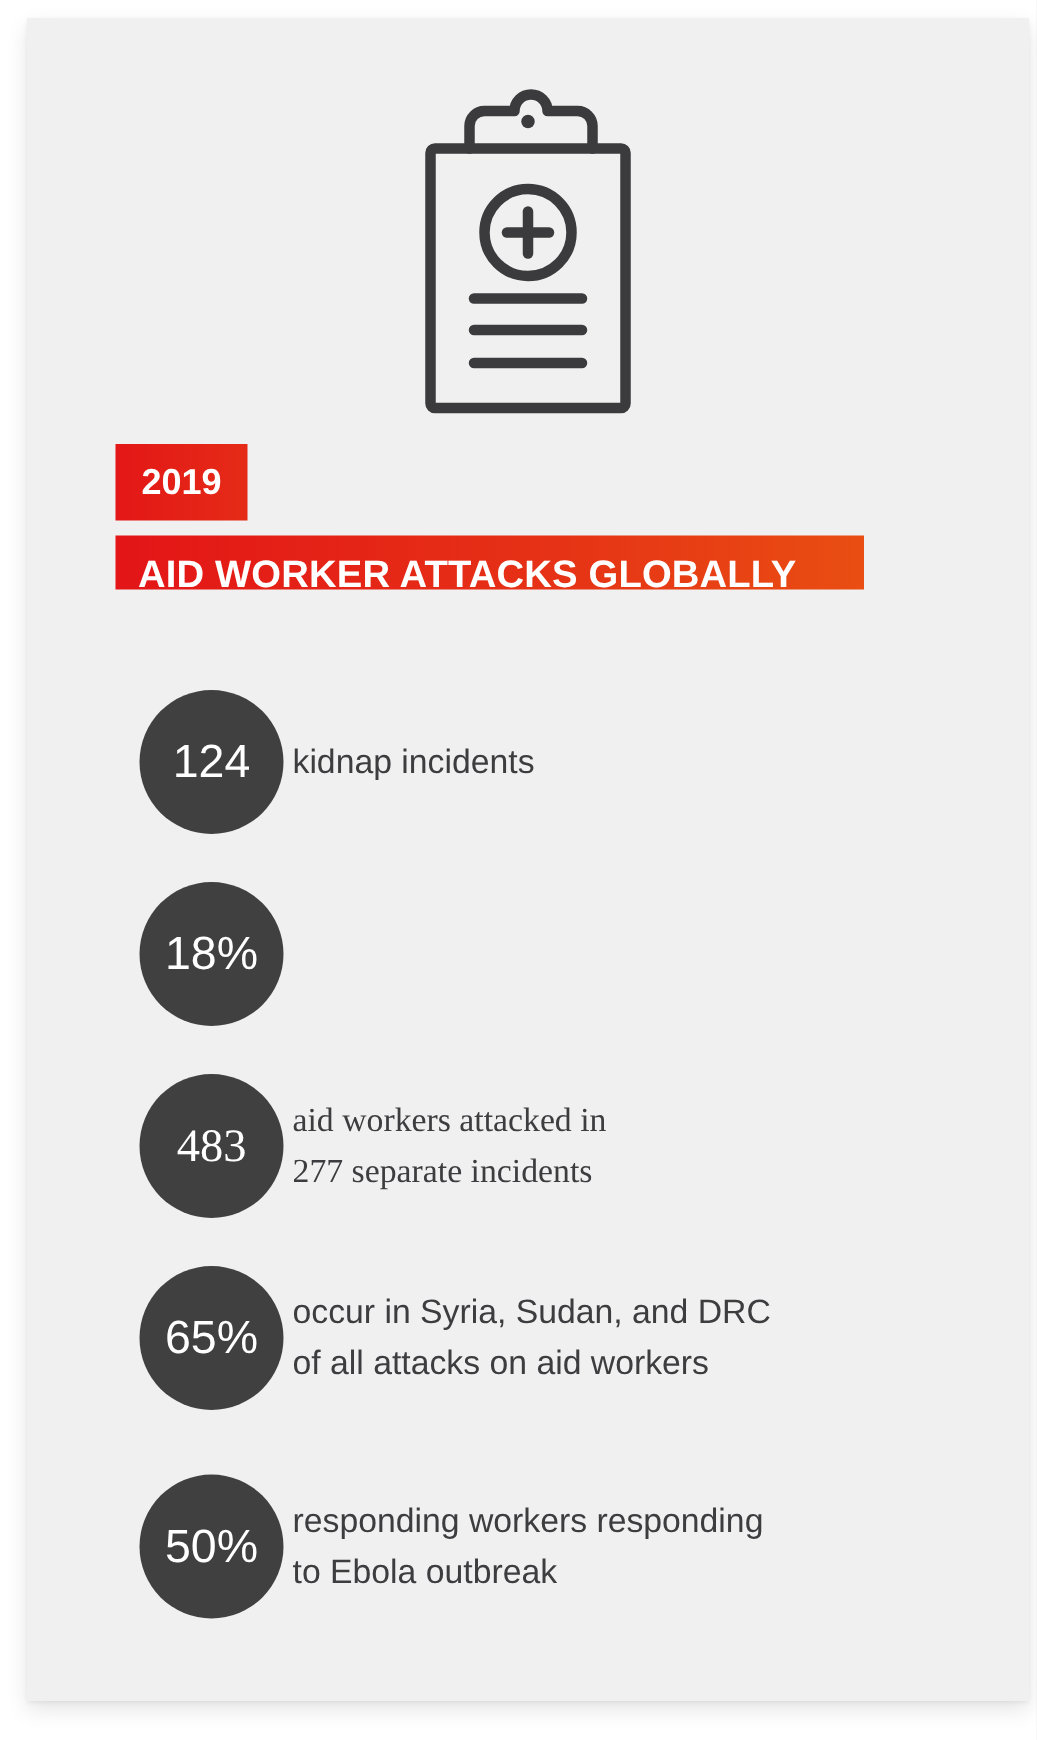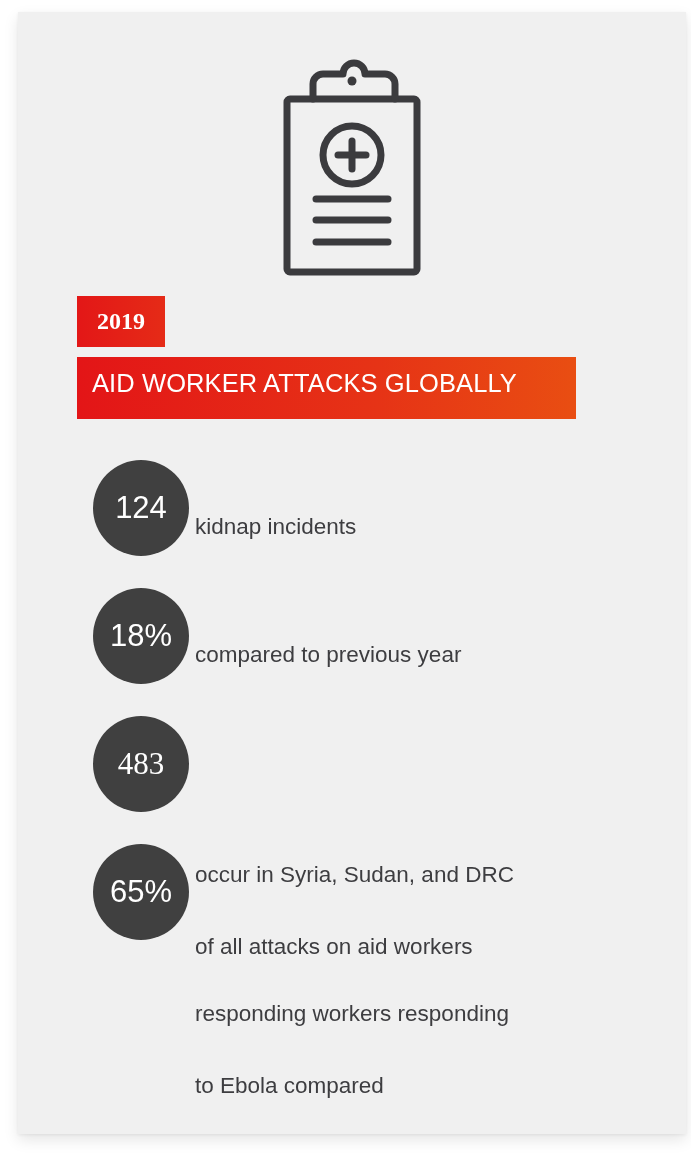--- a/index.html
+++ b/index.html
@@ -2,28 +2,28 @@
 <html><head>
 <meta charset="utf-8">
 <style>
   html, body { margin:0; padding:0; }
   body { width:691px; height:1160px; background:#ffffff; position:relative; overflow:hidden;
     font-family:"Liberation Sans", sans-serif; }
   .card { position:absolute; left:18px; top:12px; width:668px; height:1122px; background:#f0f0f0;
     box-shadow: 0 6px 14px rgba(0,0,0,0.10), 0 1px 3px rgba(0,0,0,0.06); }
   .icon-wrap { position:absolute; left:266px; top:44px; width:170px; height:240px; }
   .year { position:absolute; left:77px; top:296px; height:51px; padding:0 14px; background:linear-gradient(90deg,#e31717,#e52b17);
-    color:#fff; font-weight:bold; font-size:24px; line-height:51px; box-sizing:border-box; width:88px; text-align:center;font-family:Liberation Serif, serif; }
-  .title { position:absolute; left:77px; top:357px; width:499px; height:62px; background:linear-gradient(90deg,#e31517 0%,#e63316 60%,#e94e12 100%);
-    color:#fff; font-weight:normal; font-size:25.5px; line-height:52px; padding-left:15px; box-sizing:border-box; letter-spacing:0.1px; white-space:nowrap; }
+    color:#fff; font-weight:bold; font-size:24px; line-height:51px; box-sizing:border-box; width:88px; text-align:center; }
+  .title { position:absolute; left:77px; top:357px; width:499px; height:36px; background:linear-gradient(90deg,#e31517 0%,#e63316 60%,#e94e12 100%);
+    color:#fff; font-weight:bold; font-size:25.5px; line-height:52px; padding-left:15px; box-sizing:border-box; letter-spacing:0.1px; white-space:nowrap; }
   .stat { position:absolute; left:77px; width:600px; height:96px; }
   .circle { position:absolute; left:16px; top:0; width:96px; height:96px; border-radius:50%; background:#404040;
     color:#fff; font-size:31px; display:flex; align-items:center; justify-content:center; letter-spacing:0px; }
   .desc { position:absolute; left:118px; top:0; height:96px; display:flex; align-items:center; color:#3d3d40; font-size:22.5px; line-height:34px; }
-  .desc span { display:block;margin-top:38px; }
+  .desc span { display:block; }
 </style>
 </head>
 <body>
 
 <div class="card"></div>
 
 <div class="icon-wrap">
   <svg width="170" height="240" viewBox="0 0 170 240">
     <g fill="none" stroke="#3b3b3e" stroke-width="7" stroke-linejoin="round" stroke-linecap="round">
       <rect x="21" y="55" width="130" height="173" rx="3"></rect>
@@ -48,39 +48,45 @@
     <div>
       <span>kidnap incidents</span>
     </div>
   </div>
 </div>
 
 <div class="stat" style="top:588px;">
   <div class="circle">18%</div>
   <div class="desc">
     <div>
-      <span>compared to previous year</span>
     </div>
   </div>
 </div>
 
 <div class="stat" style="top:716px;font-family:Liberation Serif, serif;">
   <div class="circle">483</div>
+  <div class="desc">
+    <div>
+      <span>aid workers attacked in</span>
+      <span>277 separate incidents</span>
+    </div>
+  </div>
 </div>
 
 <div class="stat" style="top:844px;">
   <div class="circle">65%</div>
   <div class="desc">
     <div>
       <span>occur in Syria, Sudan, and DRC</span>
       <span>of all attacks on aid workers</span>
     </div>
   </div>
 </div>
 
 <div class="stat" style="top:983px;">
+  <div class="circle">50%</div>
   <div class="desc">
     <div>
       <span>responding workers responding</span>
-      <span>to Ebola compared</span>
+      <span>to Ebola outbreak</span>
     </div>
   </div>
 </div>
 
 </body></html>

